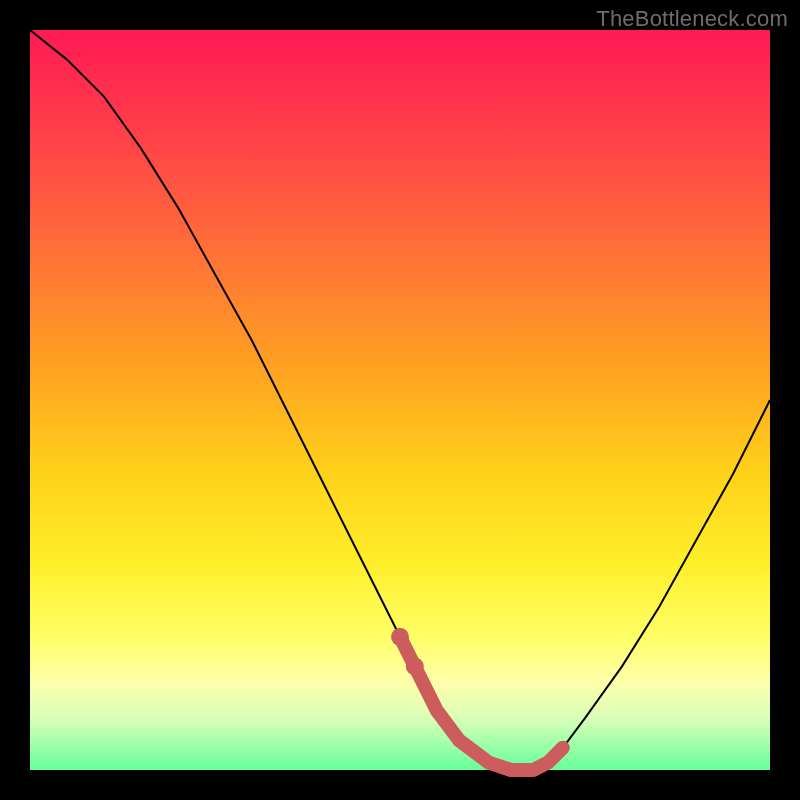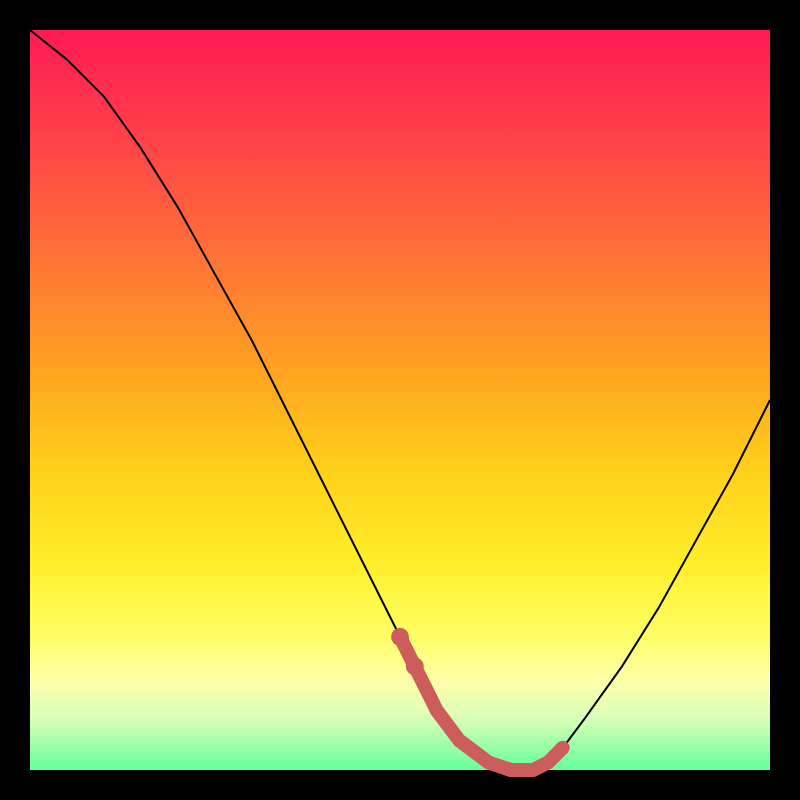--- a/index.html
+++ b/index.html
@@ -62,14 +62,15 @@
 
   <svg class="overlay" viewBox="0 0 740 740" preserveAspectRatio="none">
     <path id="curve-path" fill="none" stroke-width="2" d="M0.00 0.00 L37.00 29.60 L74.00 66.60 L111.00 118.40 L148.00 177.60 L185.00 244.20 L222.00 310.80 L259.00 384.80 L296.00 458.80 L333.00 532.80 L370.00 606.80 L384.80 636.40 L407.00 680.80 L429.20 710.40 L458.80 732.60 L481.00 740.00 L503.20 740.00 L518.00 732.60 L532.80 717.80 L555.00 688.20 L592.00 636.40 L629.00 577.20 L666.00 510.60 L703.00 444.00 L740.00 370.00" stroke="#000000"></path>
     <path id="highlight-path" fill="none" stroke-width="14" stroke-linecap="round" stroke-linejoin="round" d="M370.00 606.80 L384.80 636.40 L407.00 680.80 L429.20 710.40 L458.80 732.60 L481.00 740.00 L503.20 740.00 L518.00 732.60 L532.80 717.80" stroke="#cd5c5c"></path>
     <g id="highlight-dots">
         <circle cx="370.00" cy="606.80" r="9" fill="#cd5c5c"></circle>
         <circle cx="384.80" cy="636.40" r="9" fill="#cd5c5c"></circle>
       </g>
   </svg>
 
+  <div class="watermark">TheBottleneck.com</div>
 
 </div>
 
 </body></html>

